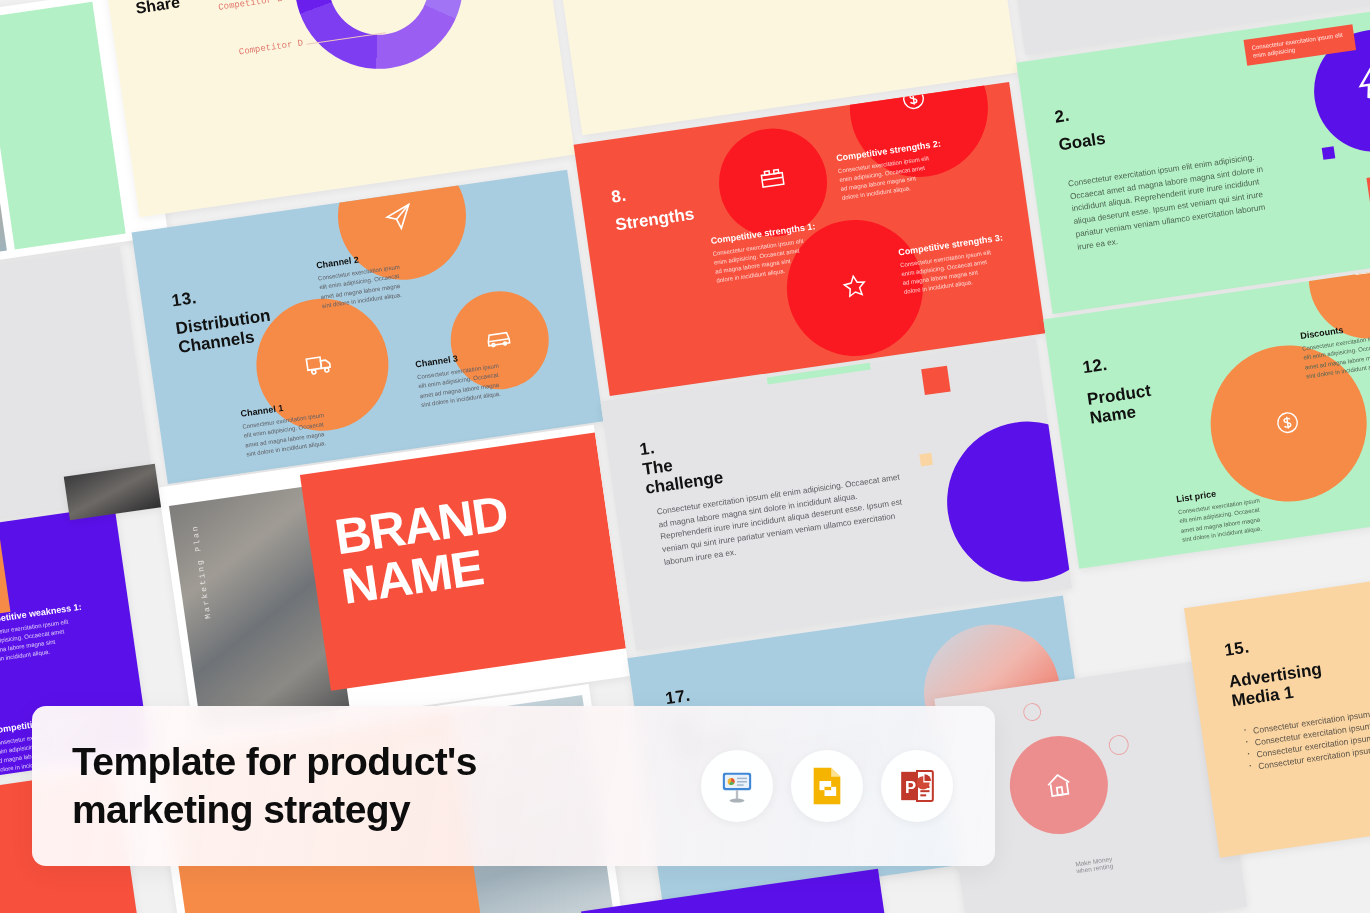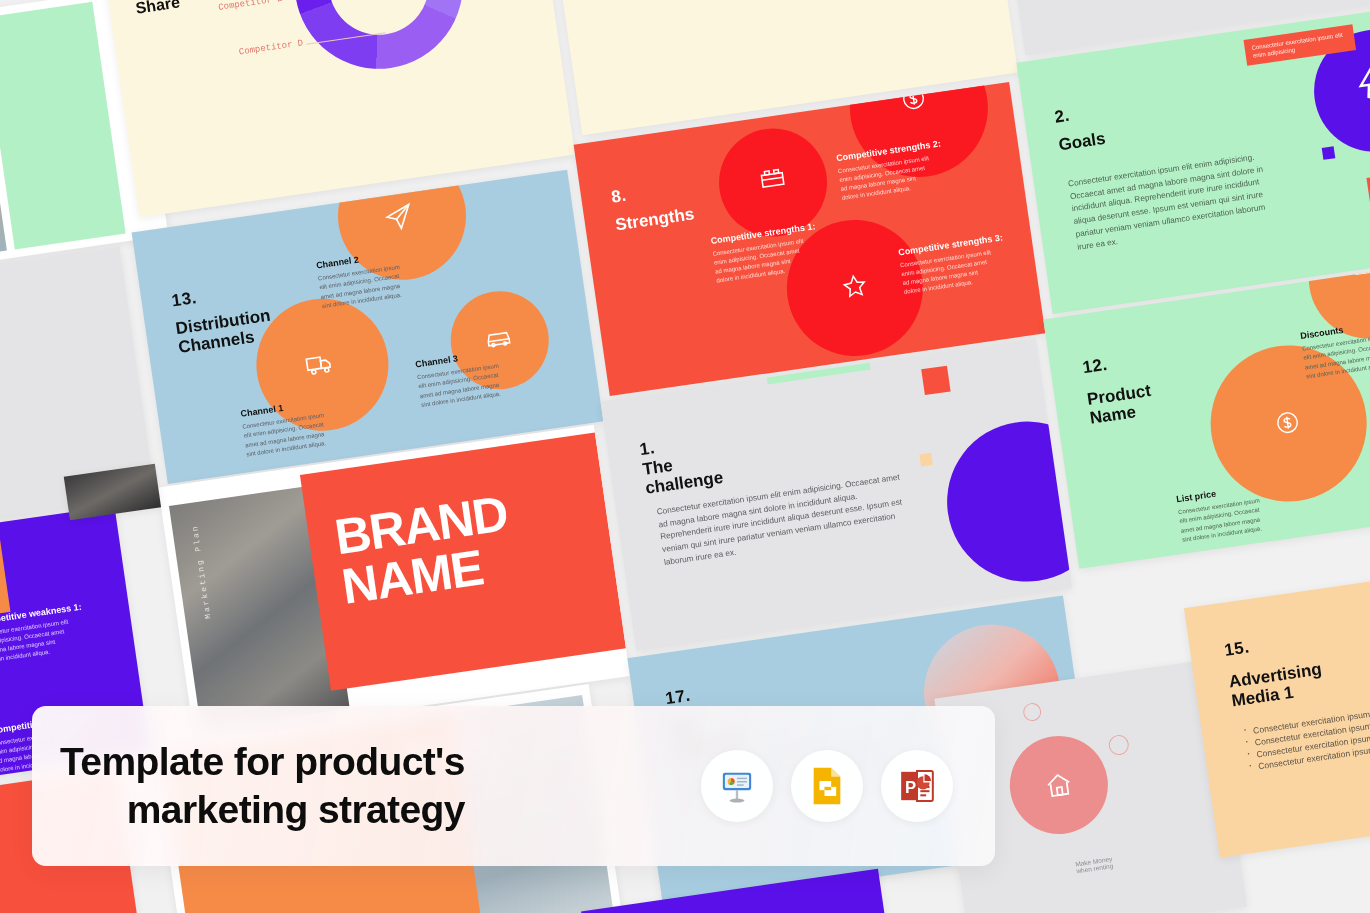--- a/index.html
+++ b/index.html
@@ -56,28 +56,27 @@
     position: absolute;
     left: 32px; top: 706px;
     width: 963px; height: 160px;
     border-radius: 14px;
     background: linear-gradient(100deg, rgba(255,250,250,.96) 0%, rgba(253,244,244,.93) 45%, rgba(250,250,252,.88) 100%);
     backdrop-filter: blur(9px);
     display: flex; align-items: center;
     box-shadow: 0 6px 26px rgba(0,0,0,.06);
   }
   #cta-title {
-    margin-left: 28px;
+    margin-left: 40px;
     font-size: 39px;
     line-height: 1.22;
     font-weight: bold;
     color: #0d0d0d;
     letter-spacing: -0.6px;
     white-space: pre-line;
-    text-align: right;
   }
   #cta-apps { margin-left: auto; margin-right: 42px; display:flex; gap: 18px; }
   .app {
     width: 72px; height: 72px; border-radius: 50%;
     background: rgba(255,255,255,.92);
     display:flex; align-items:center; justify-content:center;
     box-shadow: 0 2px 9px rgba(0,0,0,.05);
   }
   
   .photo-mountain { background: linear-gradient(160deg,#b9cdd8 0%,#8fa9b8 28%,#cdbfae 52%,#b7a692 72%,#9fb4bd 100%); }

